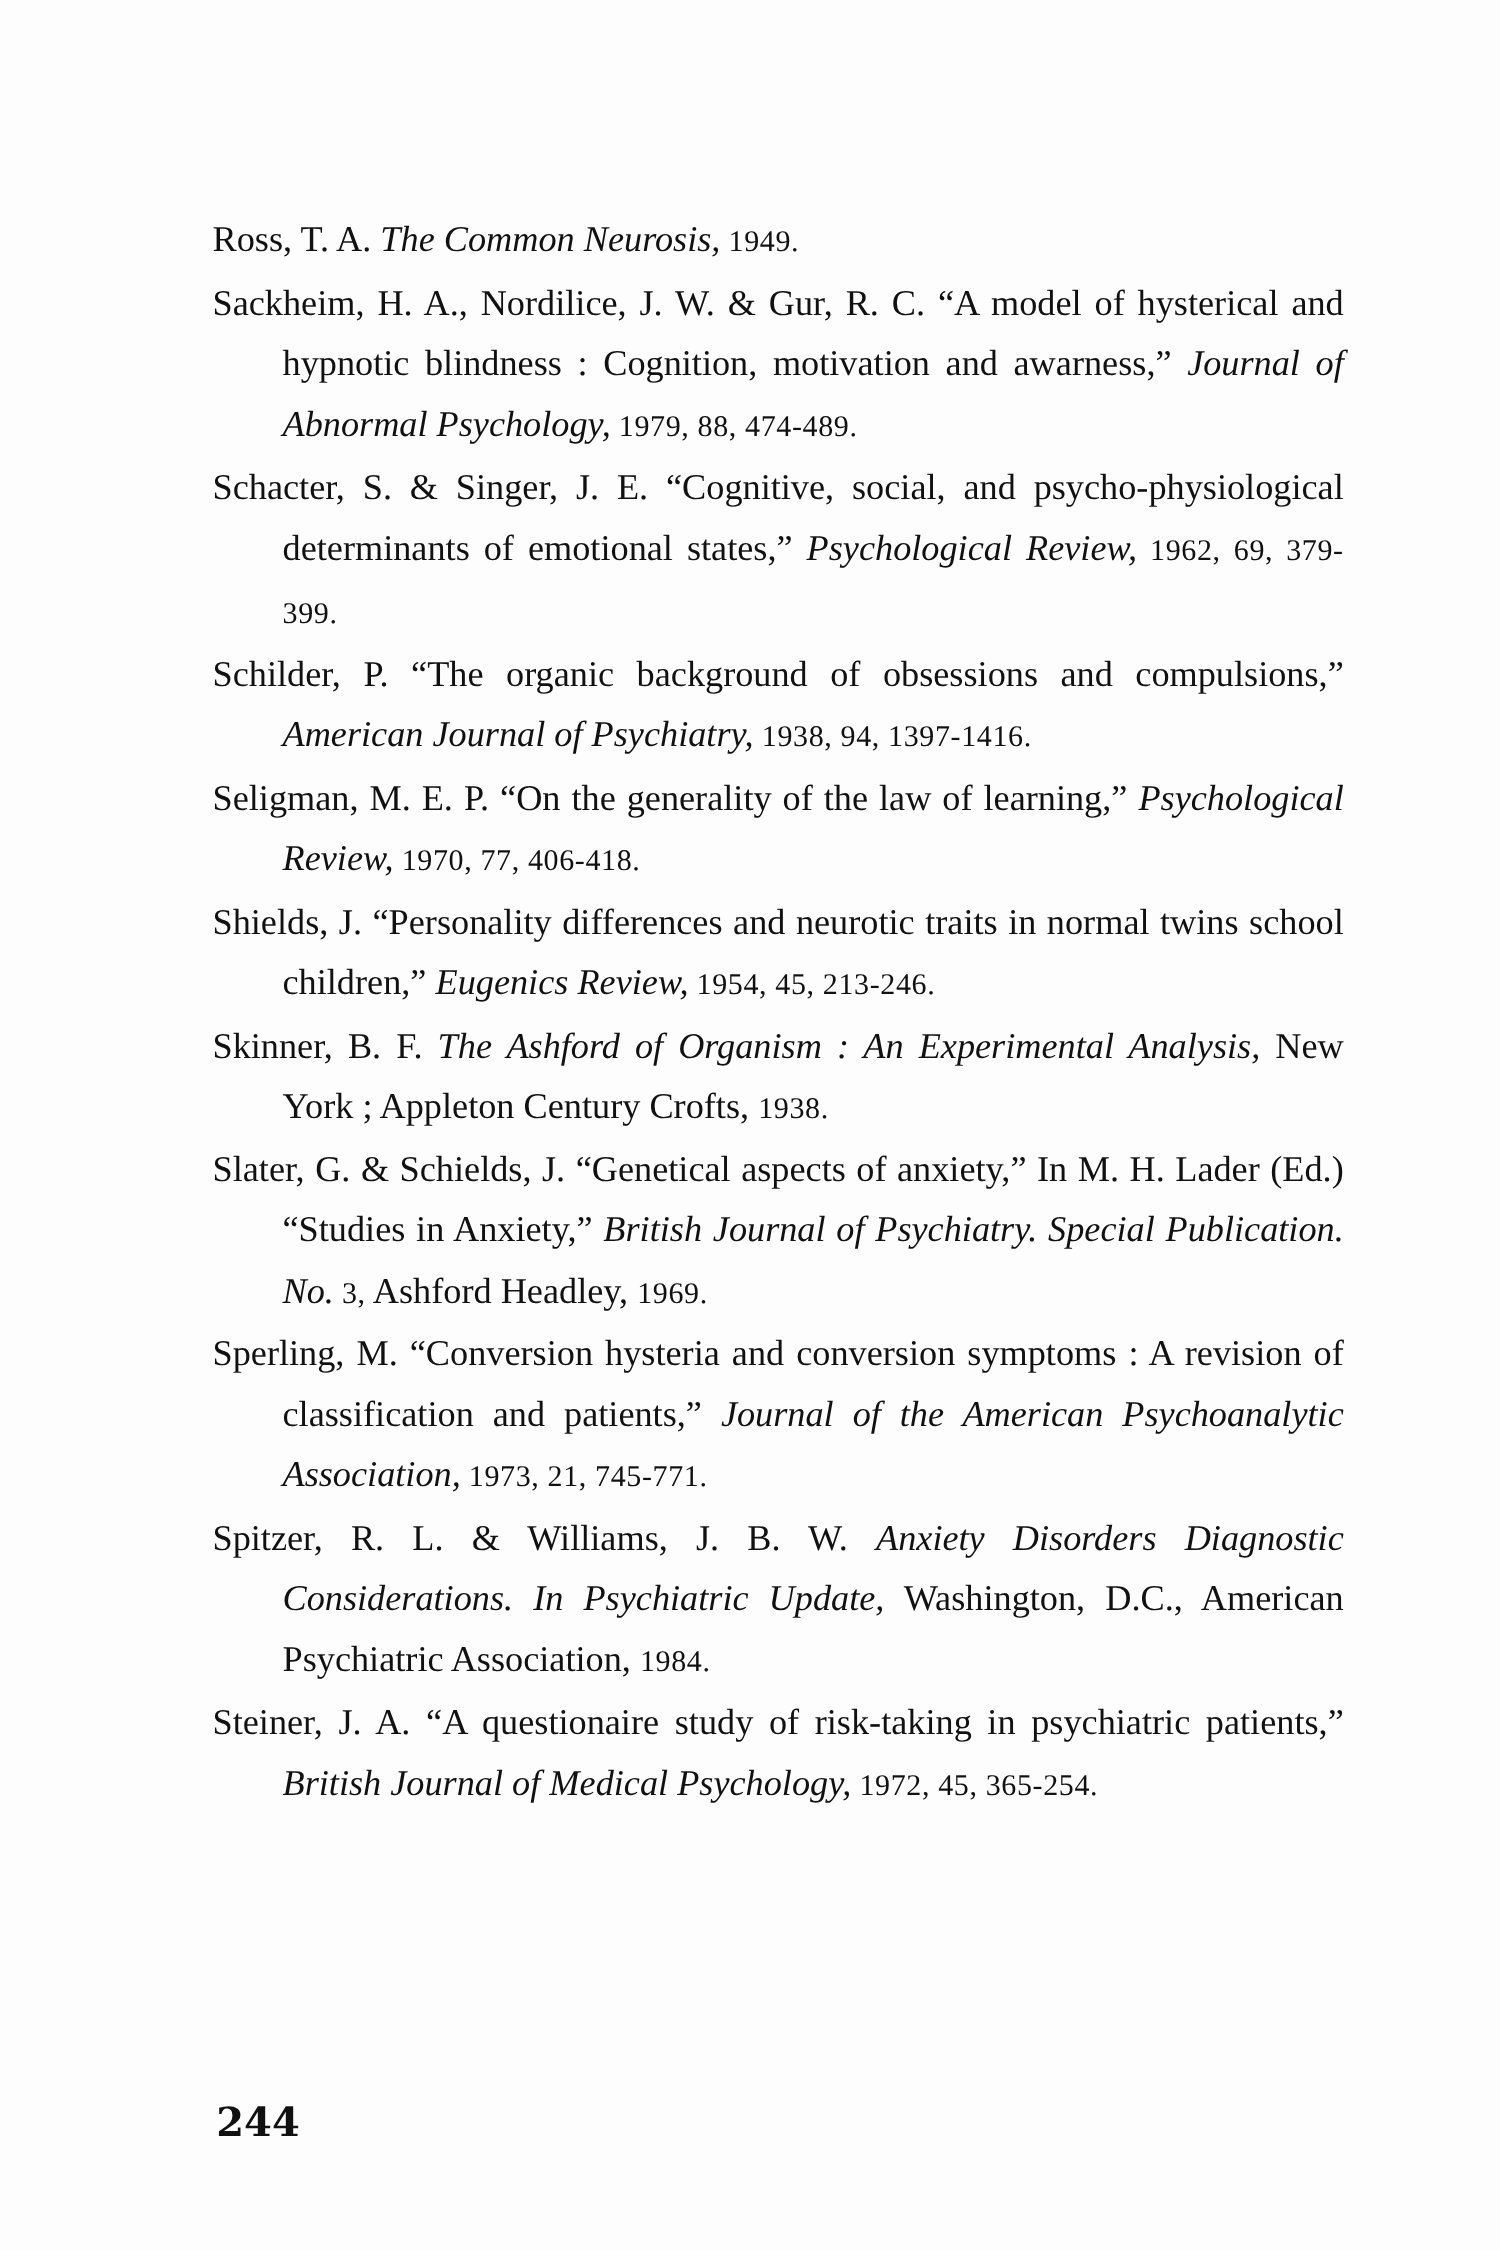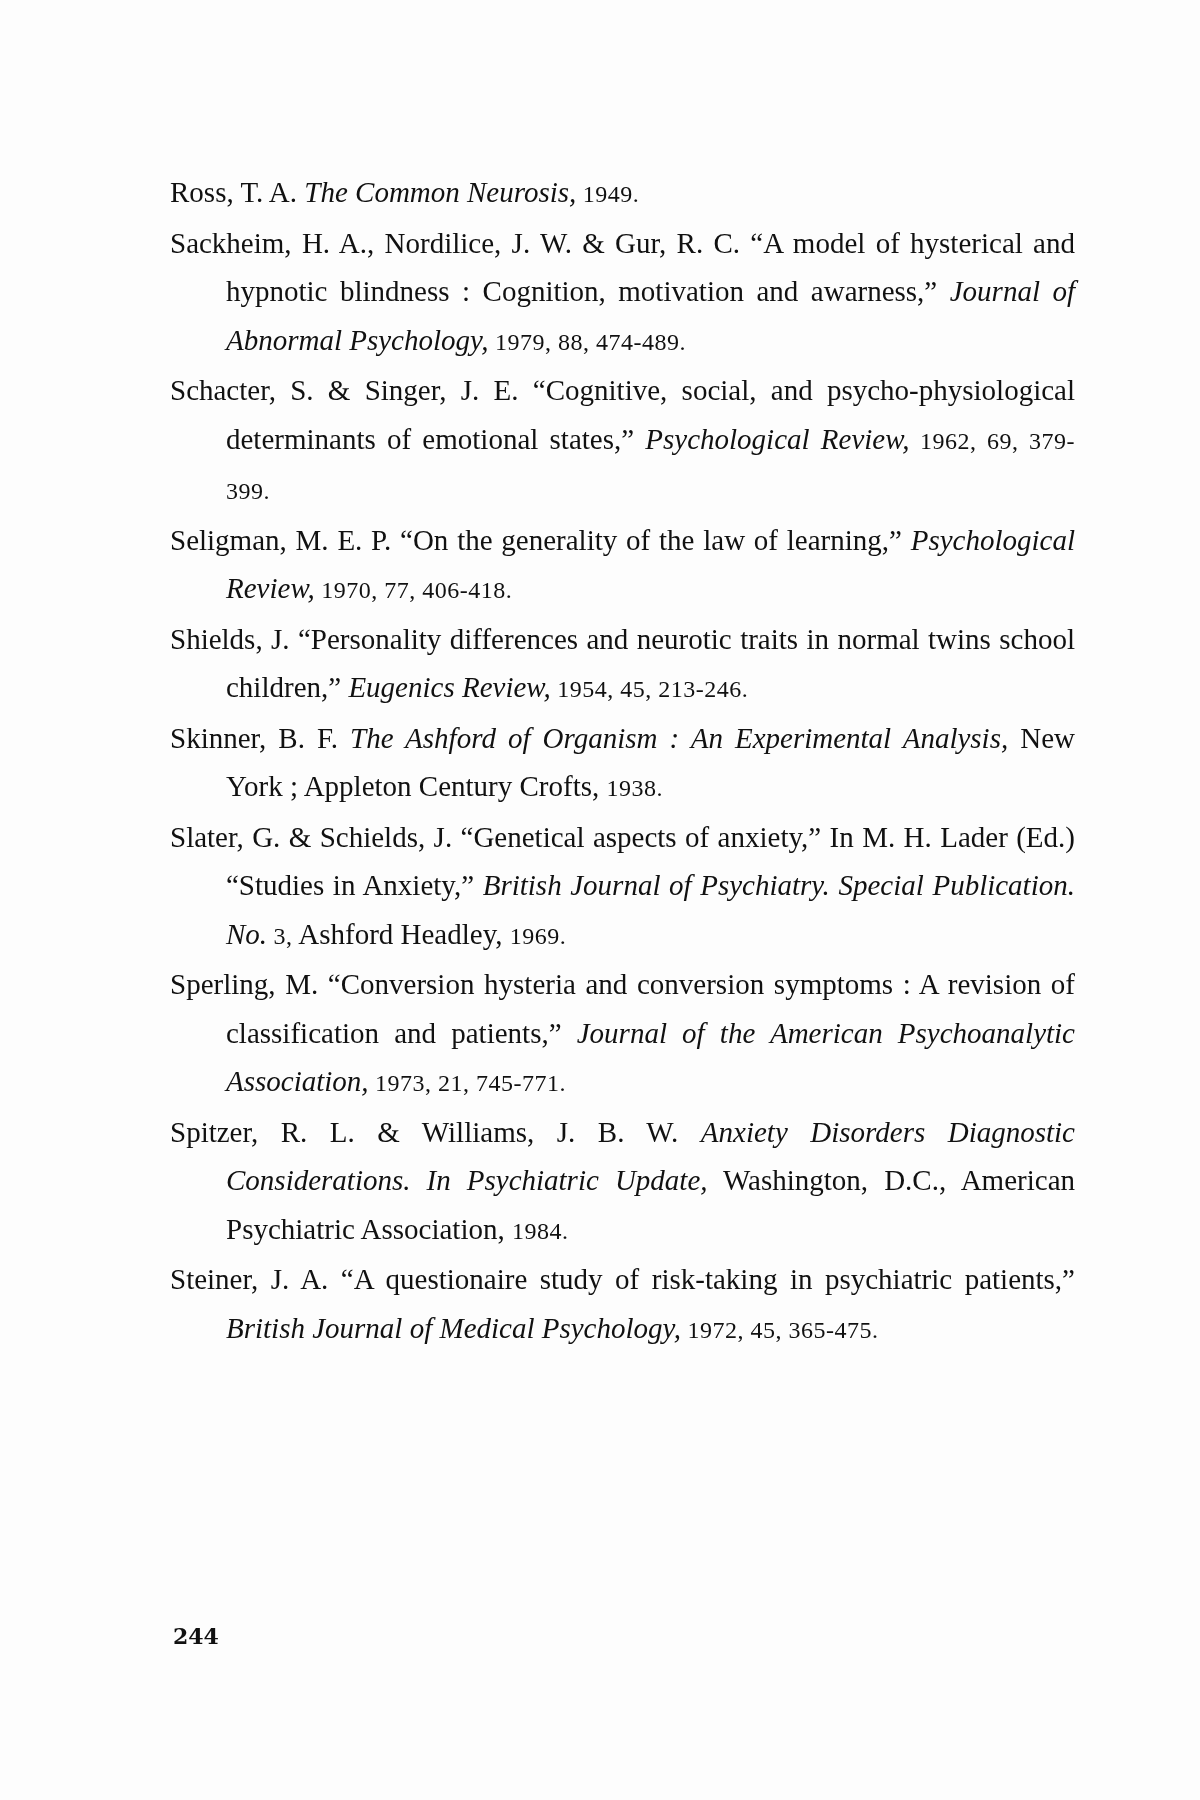--- a/index.html
+++ b/index.html
@@ -21,34 +21,35 @@
     line-height: 48.5px;
     padding-left: 56px;
     text-indent: -56px;
     margin: 0;
     text-align: justify;
   }
   .ref i { font-style: italic; }
   .num { font-size: 24px; letter-spacing: 0.5px; }
   .folio {
     position: absolute;
-    left: 173px; top: 1623px;
-    font-size: 22px;
+    left: 173px; top: 1679px;
+    font-size: 32px;
     font-weight: bold;
     font-family: "DejaVu Serif", serif;
   }
 </style>
 </head>
 <body>
 
 <div class="page" id="ref-list">
     <p class="ref"><span>Ross, T. A. </span><i>The Common Neurosis,</i><span class="num"> 1949.</span></p>
     <p class="ref"><span>Sackheim, H. A., Nordilice, J. W. &amp; Gur, R. C. “A model of hysterical and hypnotic blindness : Cognition, motivation and awarness,” </span><i>Journal of Abnormal Psychology,</i><span class="num"> 1979, 88, 474-489.</span></p>
     <p class="ref"><span>Schacter, S. &amp; Singer, J. E. “Cognitive, social, and psycho-physiological determinants of emotional states,” </span><i>Psychological Review,</i><span class="num"> 1962, 69, 379-399.</span></p>
+    <p class="ref"><span>Schilder, P. “The organic background of obsessions and compulsions,” </span><i>American Journal of Psychiatry,</i><span class="num"> 1938, 94, 1397-1416.</span></p>
     <p class="ref"><span>Seligman, M. E. P. “On the generality of the law of learning,” </span><i>Psychological Review,</i><span class="num"> 1970, 77, 406-418.</span></p>
     <p class="ref"><span>Shields, J. “Personality differences and neurotic traits in normal twins school children,” </span><i>Eugenics Review,</i><span class="num"> 1954, 45, 213-246.</span></p>
     <p class="ref"><span>Skinner, B. F. </span><i>The Ashford of Organism : An Experimental Analysis,</i><span> New York ; Appleton Century Crofts, </span><span class="num">1938.</span></p>
     <p class="ref"><span>Slater, G. &amp; Schields, J. “Genetical aspects of anxiety,” In M. H. Lader (Ed.) “Studies in Anxiety,” </span><i>British Journal of Psychiatry. Special Publication. No.</i><span class="num"> 3,</span><span> Ashford Headley, </span><span class="num">1969.</span></p>
     <p class="ref"><span>Sperling, M. “Conversion hysteria and conversion symptoms : A revision of classification and patients,” </span><i>Journal of the American Psychoanalytic Association,</i><span class="num"> 1973, 21, 745-771.</span></p>
     <p class="ref"><span>Spitzer, R. L. &amp; Williams, J. B. W. </span><i>Anxiety Disorders Diagnostic Considerations. In Psychiatric Update,</i><span> Washington, D.C., American Psychiatric Association, </span><span class="num">1984.</span></p>
-    <p class="ref"><span>Steiner, J. A. “A questionaire study of risk-taking in psychiatric patients,” </span><i>British Journal of Medical Psychology,</i><span class="num"> 1972, 45, 365-475.</span></p>
+    <p class="ref"><span>Steiner, J. A. “A questionaire study of risk-taking in psychiatric patients,” </span><i>British Journal of Medical Psychology,</i><span class="num"> 1972, 45, 365-254.</span></p>
   </div>
 <div class="folio">244</div>
 
 </body></html>

